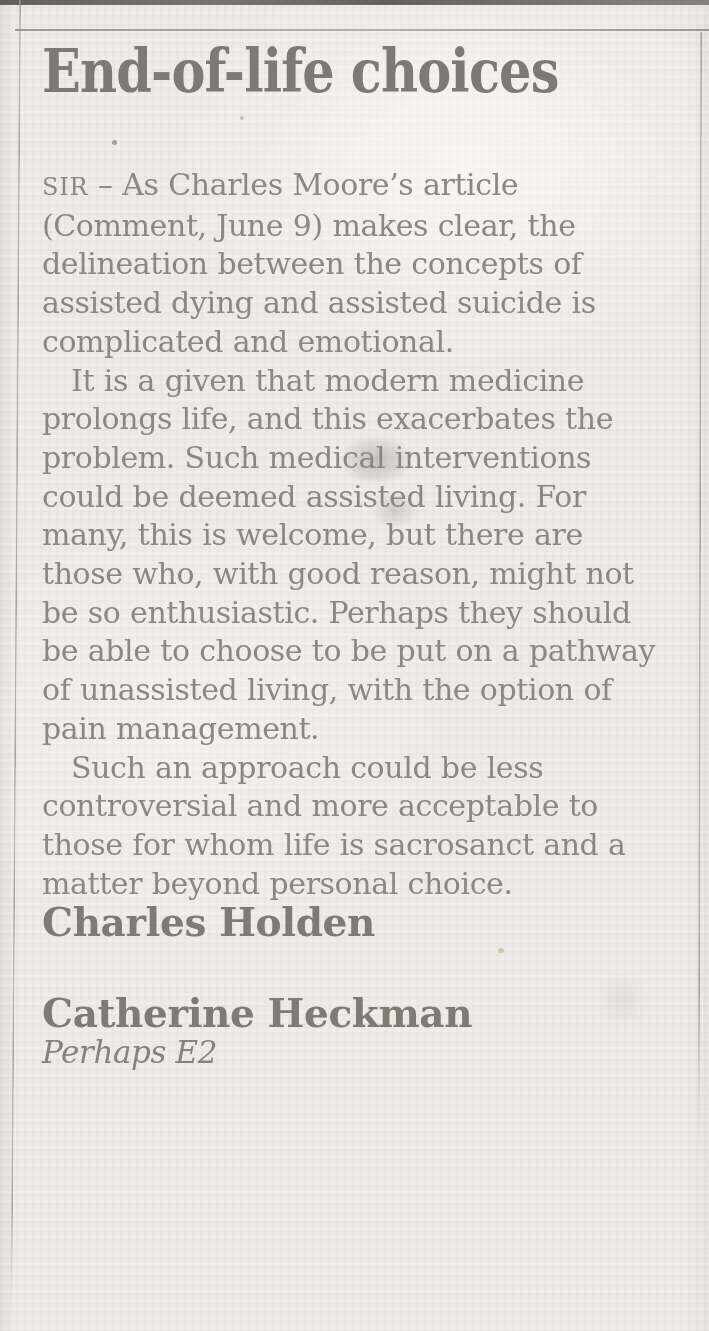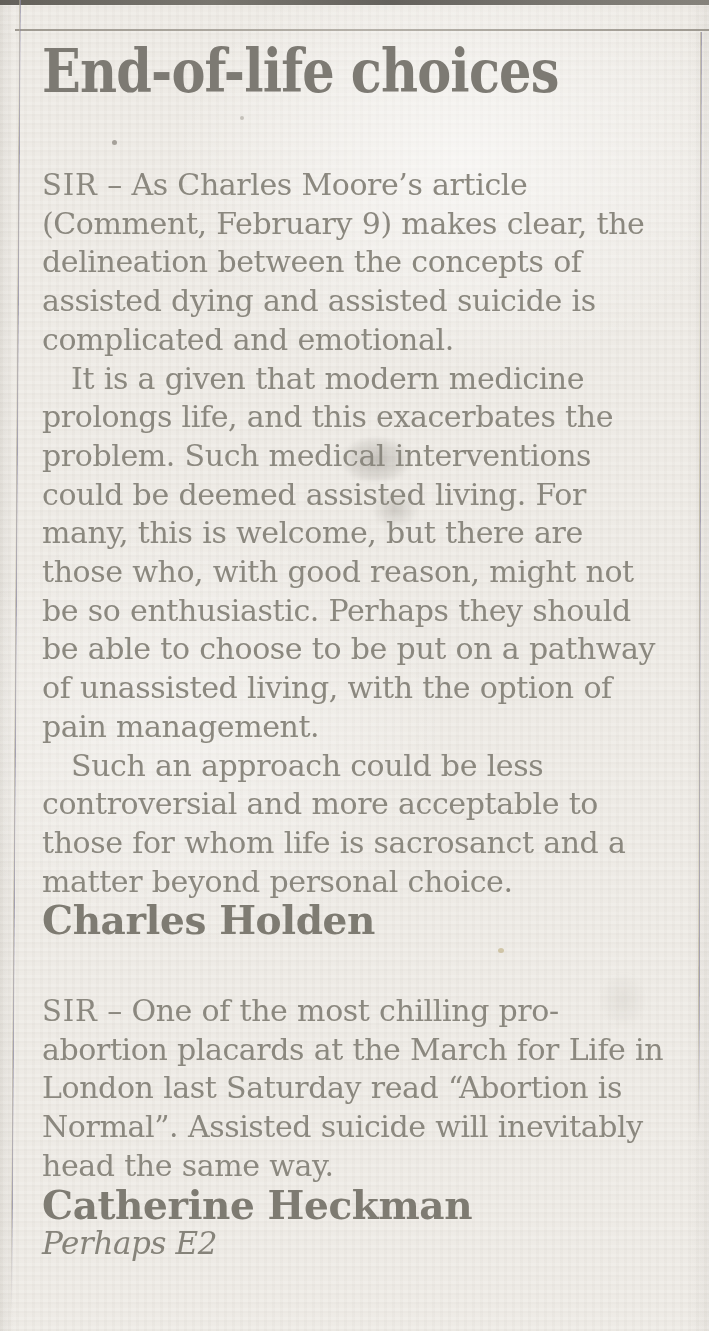--- a/index.html
+++ b/index.html
@@ -118,21 +118,21 @@
     margin: 0;
     font-size: 30px;
     line-height: 38.7px;
     letter-spacing: -0.4px;
     word-spacing: 0.5px;
     text-align: left;
     color: #8b887f;
   }
   .para.indent { text-indent: 29px; }
   .sc {
-    font-size: 29px;
+    font-size: 24px;
     letter-spacing: 0.8px;
   }
   .sig {
     margin: 0;
     font-size: 39px;
     line-height: 38.7px;
     font-weight: bold;
     letter-spacing: -0.4px;
     color: #7e7b72;
   }
@@ -159,26 +159,25 @@
   <div class="ghost-bleed"></div>
   <div class="speck-a"></div>
   <div class="speck-b"></div>
   <div class="speck-c"></div>
 
   <div class="content">
 
     <h1 class="headline">End-of-life choices</h1>
 
     <div class="letter letter-1">
-      <p class="para"><span class="sc">SIR</span><span> – As Charles Moore’s article (Comment, February 9) makes clear, the delineation between the concepts of assisted dying and assisted suicide is complicated and emotional.</span></p>
+      <p class="para"><span class="sc">SIR</span><span> – As Charles Moore’s article (Comment, June 9) makes clear, the delineation between the concepts of assisted dying and assisted suicide is complicated and emotional.</span></p>
       <p class="para indent">It is a given that modern medicine prolongs life, and this exacerbates the problem. Such medical interventions could be deemed assisted living. For many, this is welcome, but there are those who, with good reason, might not be so enthusiastic. Perhaps they should be able to choose to be put on a pathway of unassisted living, with the option of pain management.</p>
       <p class="para indent">Such an approach could be less controversial and more acceptable to those for whom life is sacrosanct and a matter beyond personal choice.</p>
       <p class="sig">Charles Holden</p>
     </div>
 
     <div class="letter letter-2">
-      <p class="para"><span class="sc">SIR</span><span> – One of the most chilling pro-abortion placards at the March for Life in London last Saturday read “Abortion is Normal”. Assisted suicide will inevitably head the same way.</span></p>
       <p class="sig">Catherine Heckman</p>
       <p class="loc">Perhaps E2</p>
     </div>
 
   </div>
 </div>
 
 </body></html>

